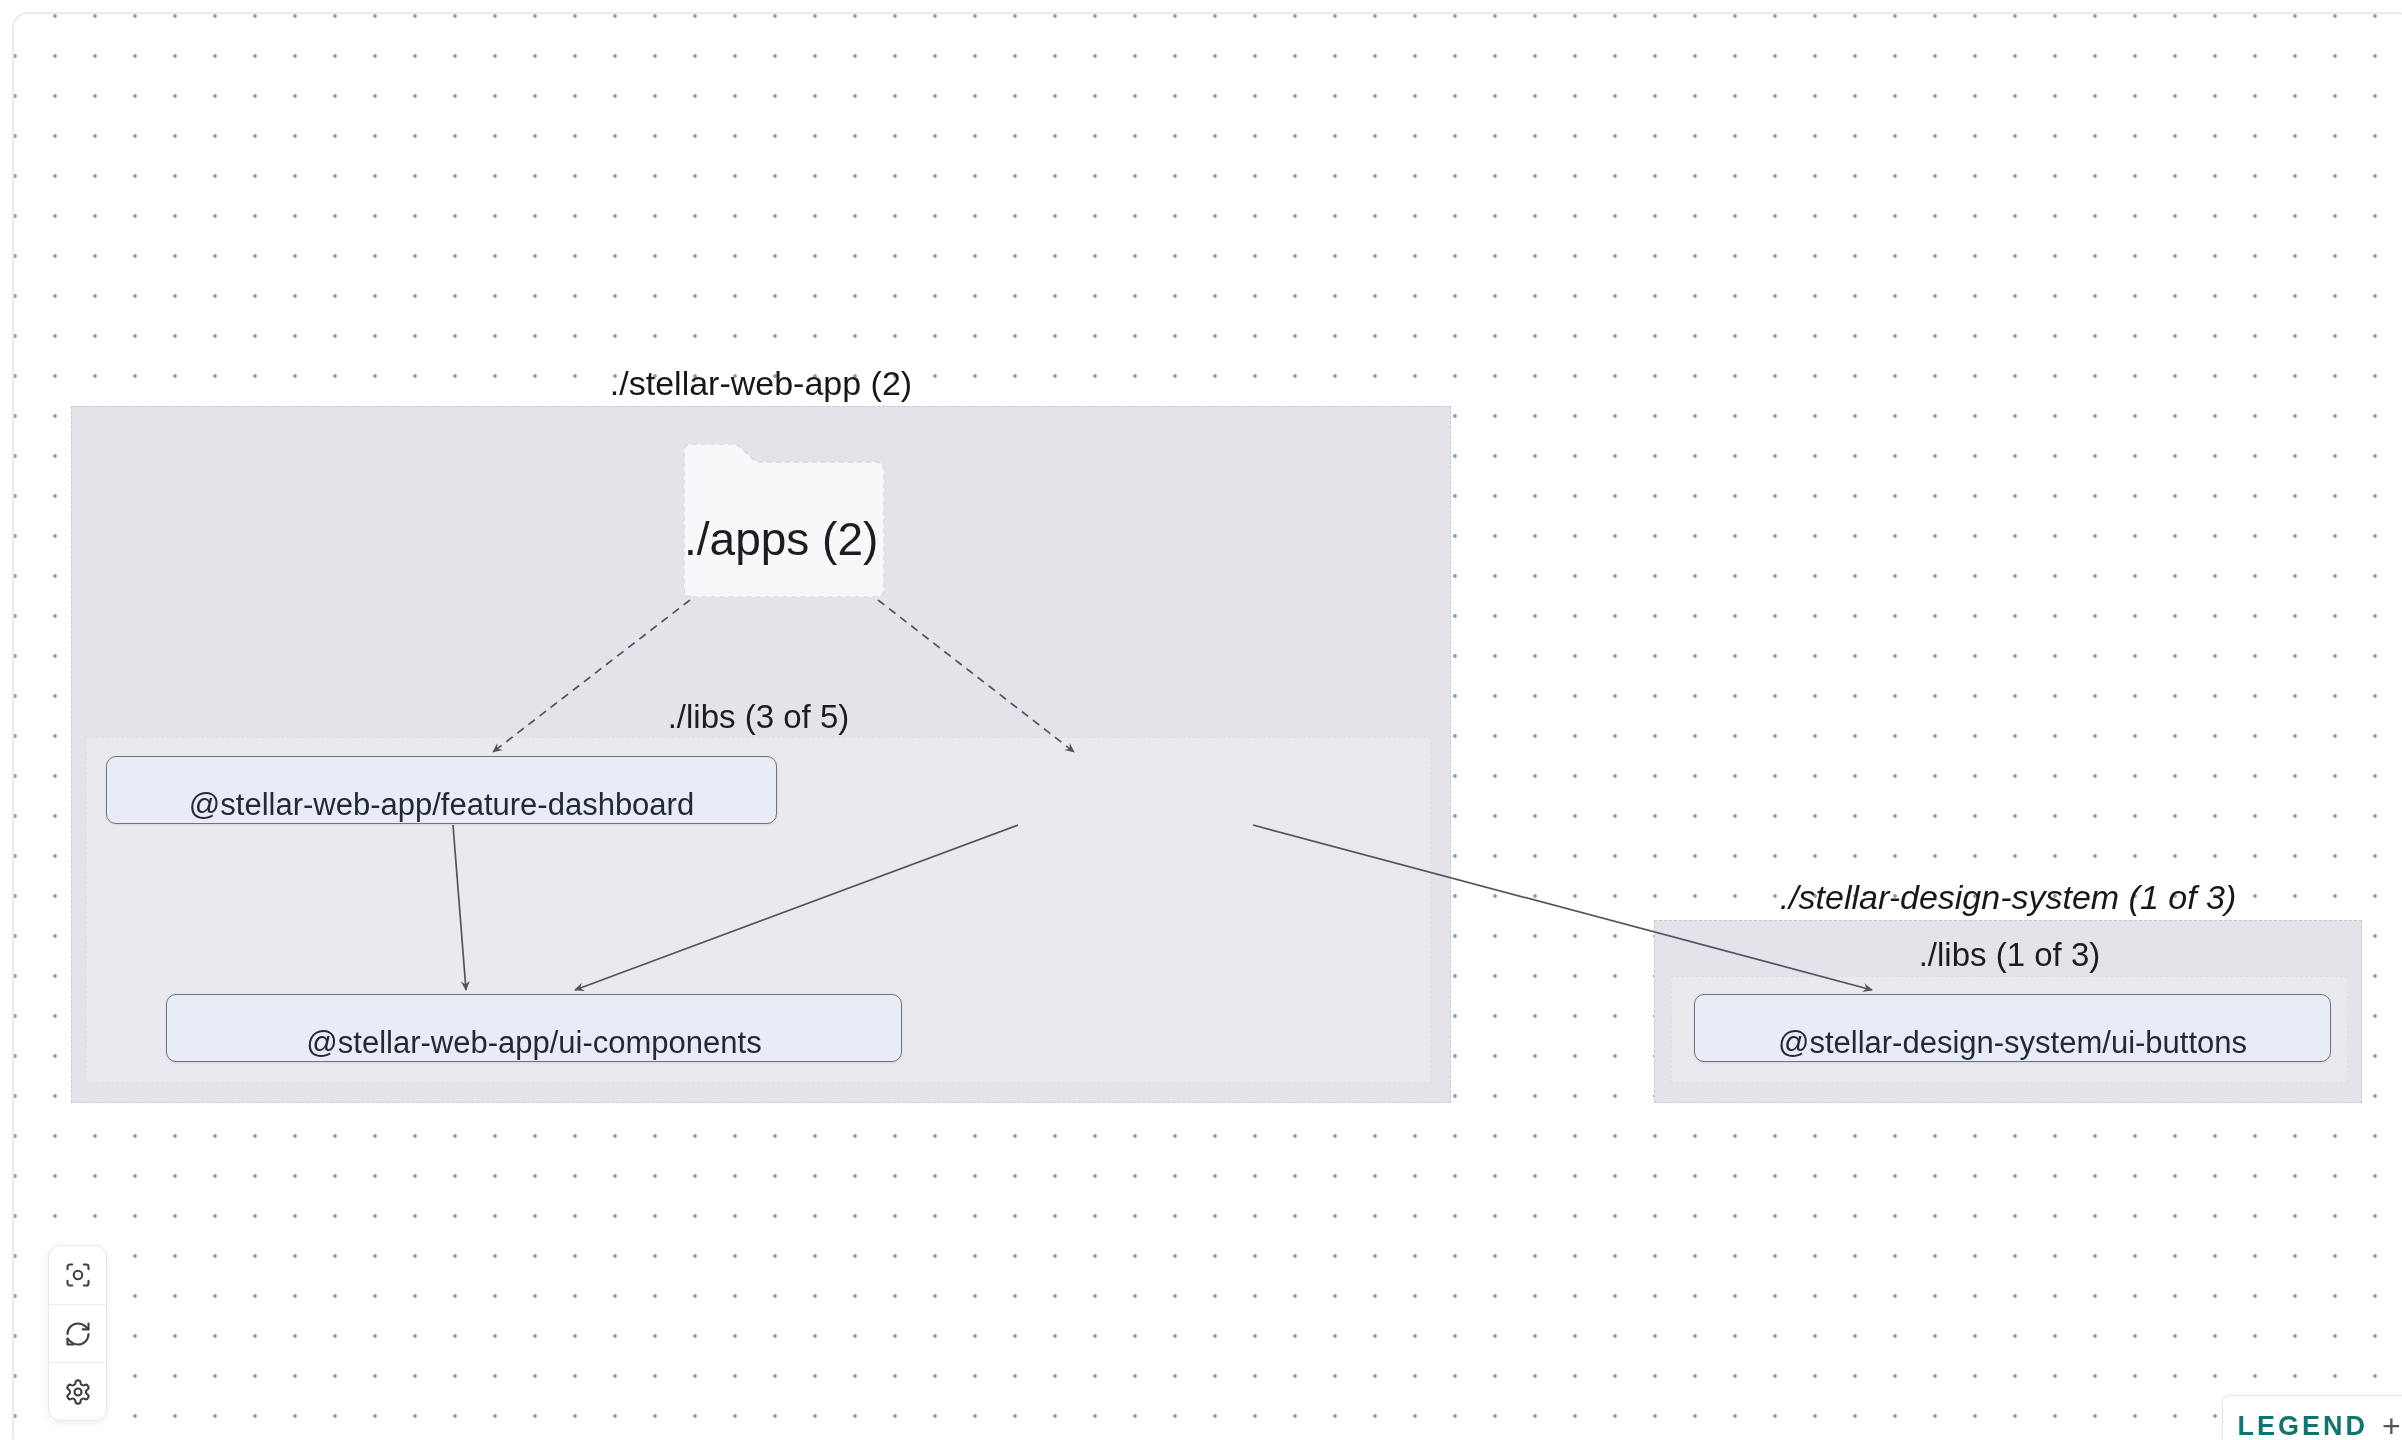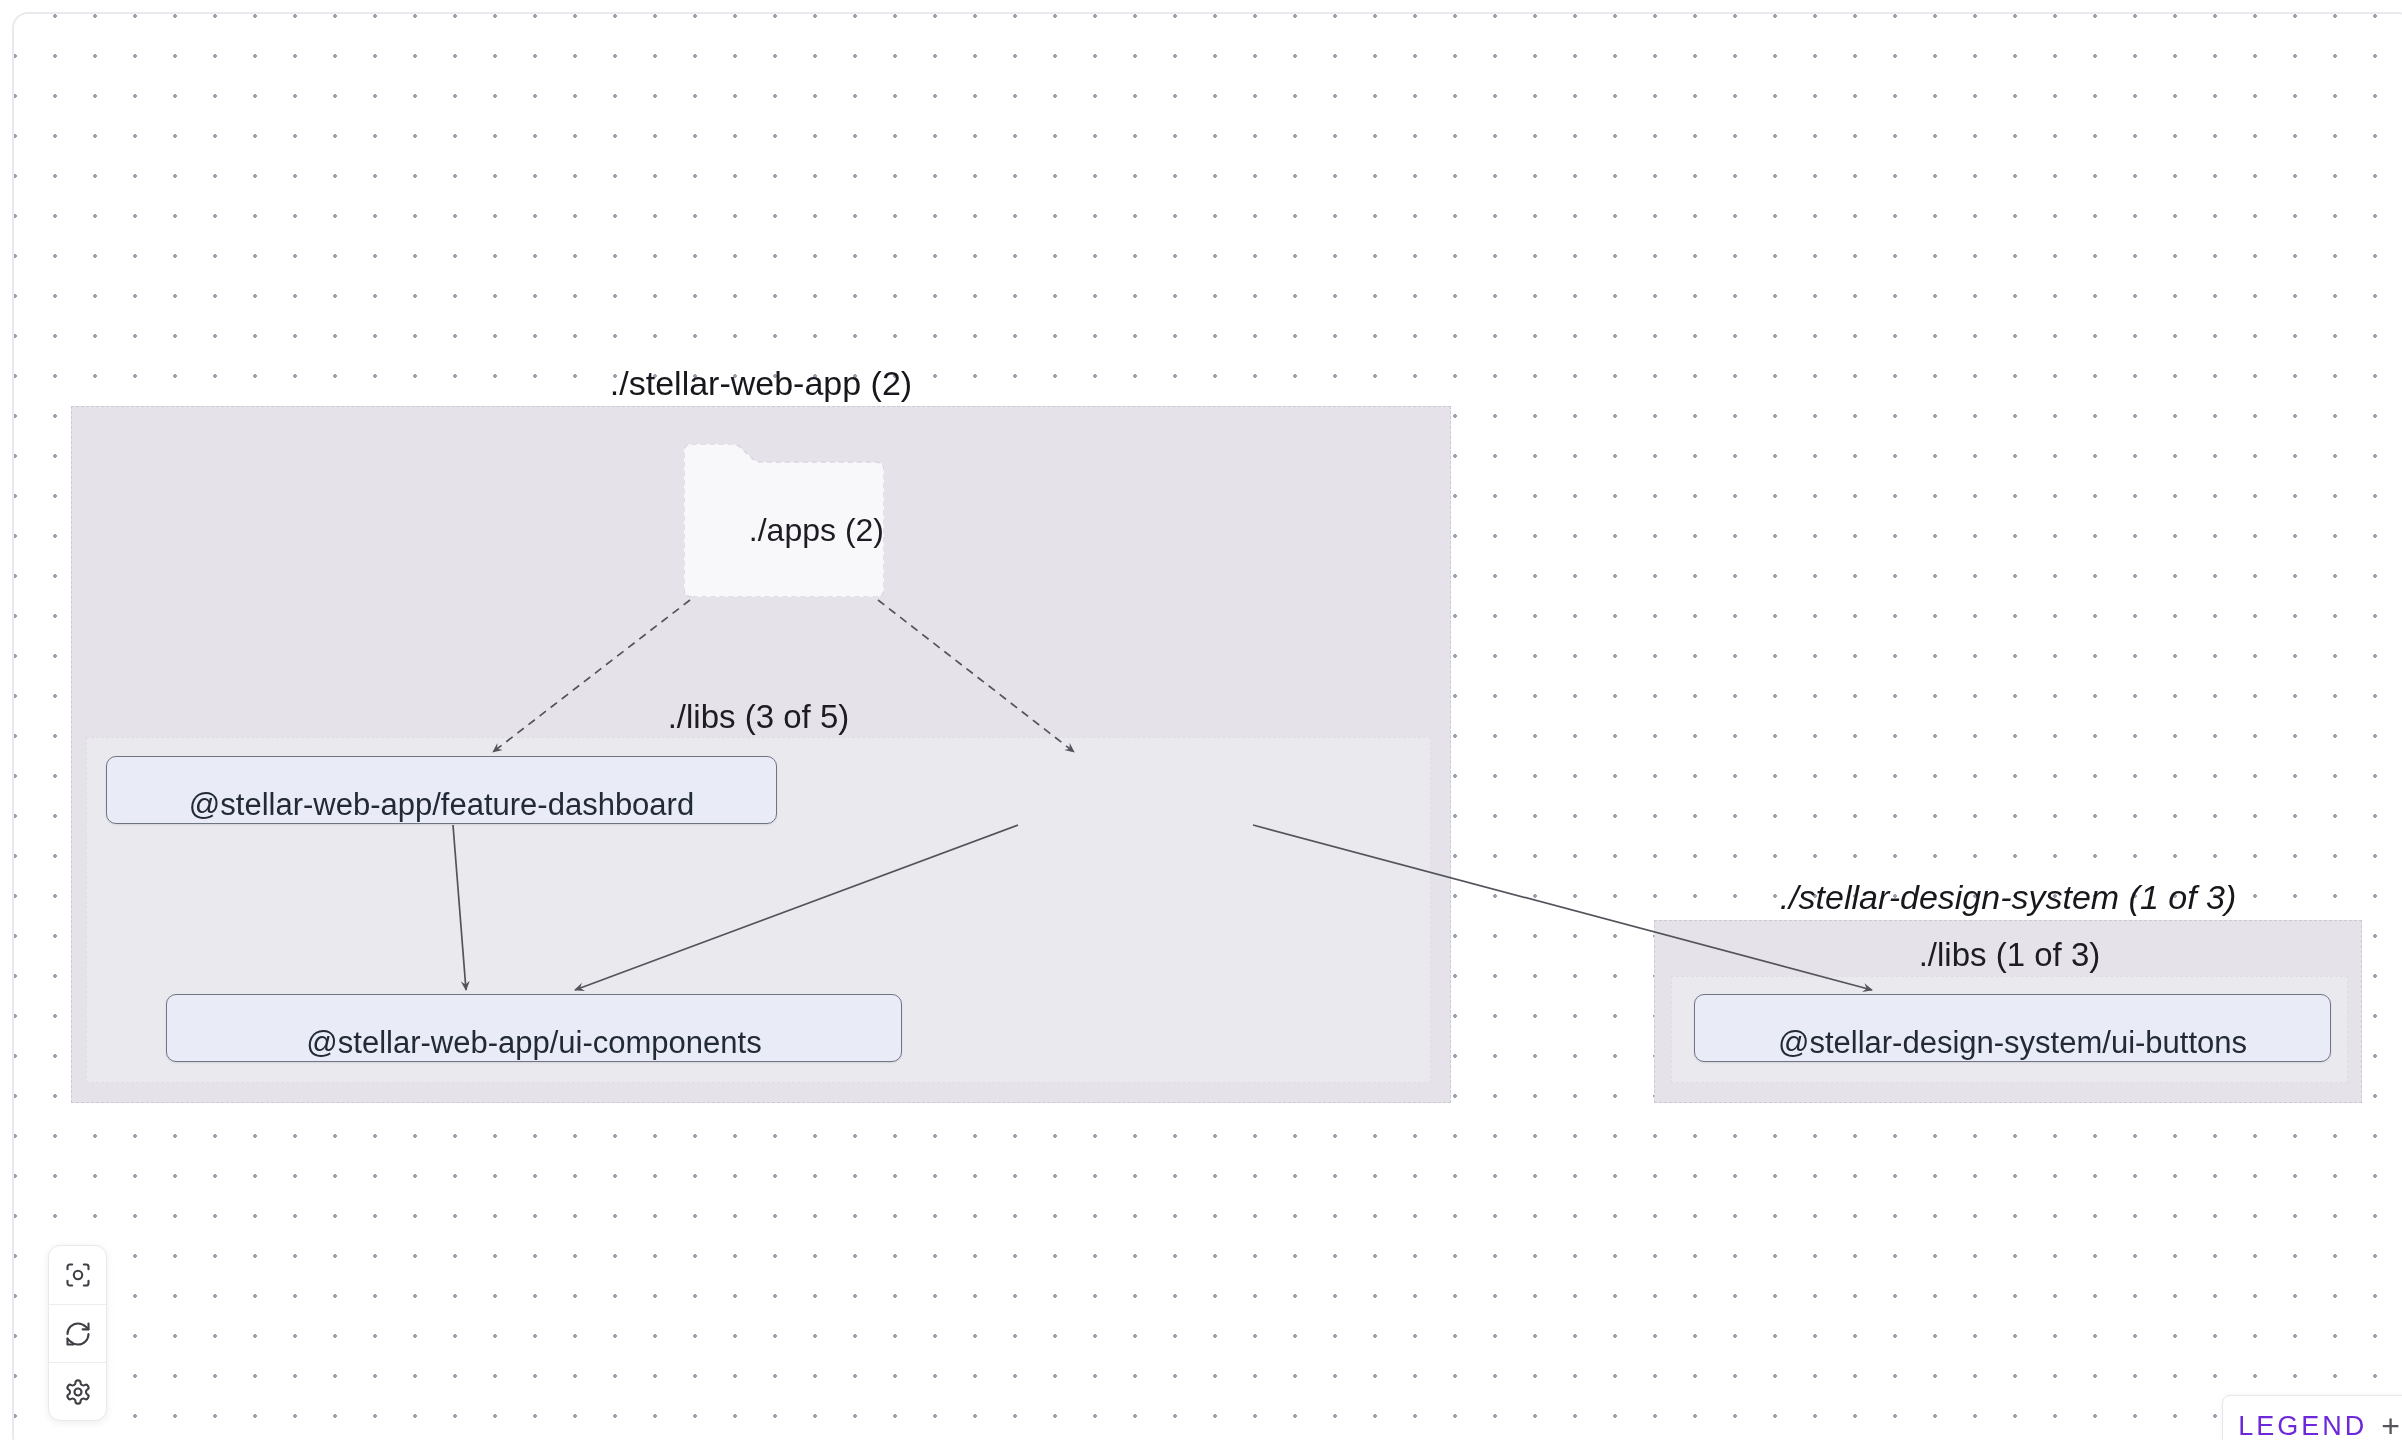--- a/index.html
+++ b/index.html
@@ -30,22 +30,22 @@
   .node{
     position:absolute;box-sizing:border-box;height:68px;
     background:#e9ecf7;border:1.5px solid #6e7582;border-radius:10px;
     display:flex;align-items:flex-end;justify-content:center;
     font-size:31px;color:#222a37;white-space:nowrap;
     box-shadow:0 1px 2px rgba(30,30,60,0.10);cursor:pointer;
   }
   #folder-wrap{position:absolute;left:670px;top:430px;width:200px;height:153px;cursor:pointer;}
   #folder-wrap svg{position:absolute;left:0;top:0;}
   .folder-label{
-    position:absolute;left:0;top:68px;width:200px;text-align:right;
-    font-size:32px;color:#1c1c22;white-space:nowrap;
+    position:absolute;left:0;top:68px;width:200px;text-align:left;
+    font-size:46px;color:#1c1c22;white-space:nowrap;
   }
   #edges-layer{position:absolute;left:0;top:0;width:100%;height:100%;pointer-events:none;}
   #edges-layer line{stroke:#53535c;stroke-width:1.7px;fill:none;}
   #edges-layer line.dashed{stroke-dasharray:8 6;}
   .toolbar{
     position:absolute;left:34px;top:1231px;width:57px;
     background:#ffffff;border:1px solid #e8e8ed;border-radius:12px;
     box-shadow:0 2px 8px rgba(20,20,40,0.07);
     display:flex;flex-direction:column;overflow:hidden;
   }
@@ -60,21 +60,21 @@
     position:absolute;left:2208px;top:1381px;width:240px;height:80px;
     background:#ffffff;border:1px solid #e7e7ea;border-radius:8px 0 0 0;
     box-shadow:0 0 6px rgba(20,20,40,0.05);
     display:flex;align-items:flex-start;cursor:pointer;
   }
   .legend-inner{
     width:192px;display:flex;align-items:center;justify-content:center;
     gap:14px;height:60px;
   }
   .legend-text{
-    font-size:27px;letter-spacing:3px;color:#6d28d9;font-weight:400;
+    font-size:27px;letter-spacing:3px;color:#0f766e;font-weight:700;
   }
   .legend-plus{font-size:32px;color:#55555c;font-weight:300;}
 </style>
 </head>
 <body>
 
 <div id="canvas">
 
   <div class="group" style="left:57px;top:392px;width:1380px;height:697px;"></div>
   <div class="group-label" style="left:57px;top:350px;width:1380px;">./stellar-web-app (2)</div>

